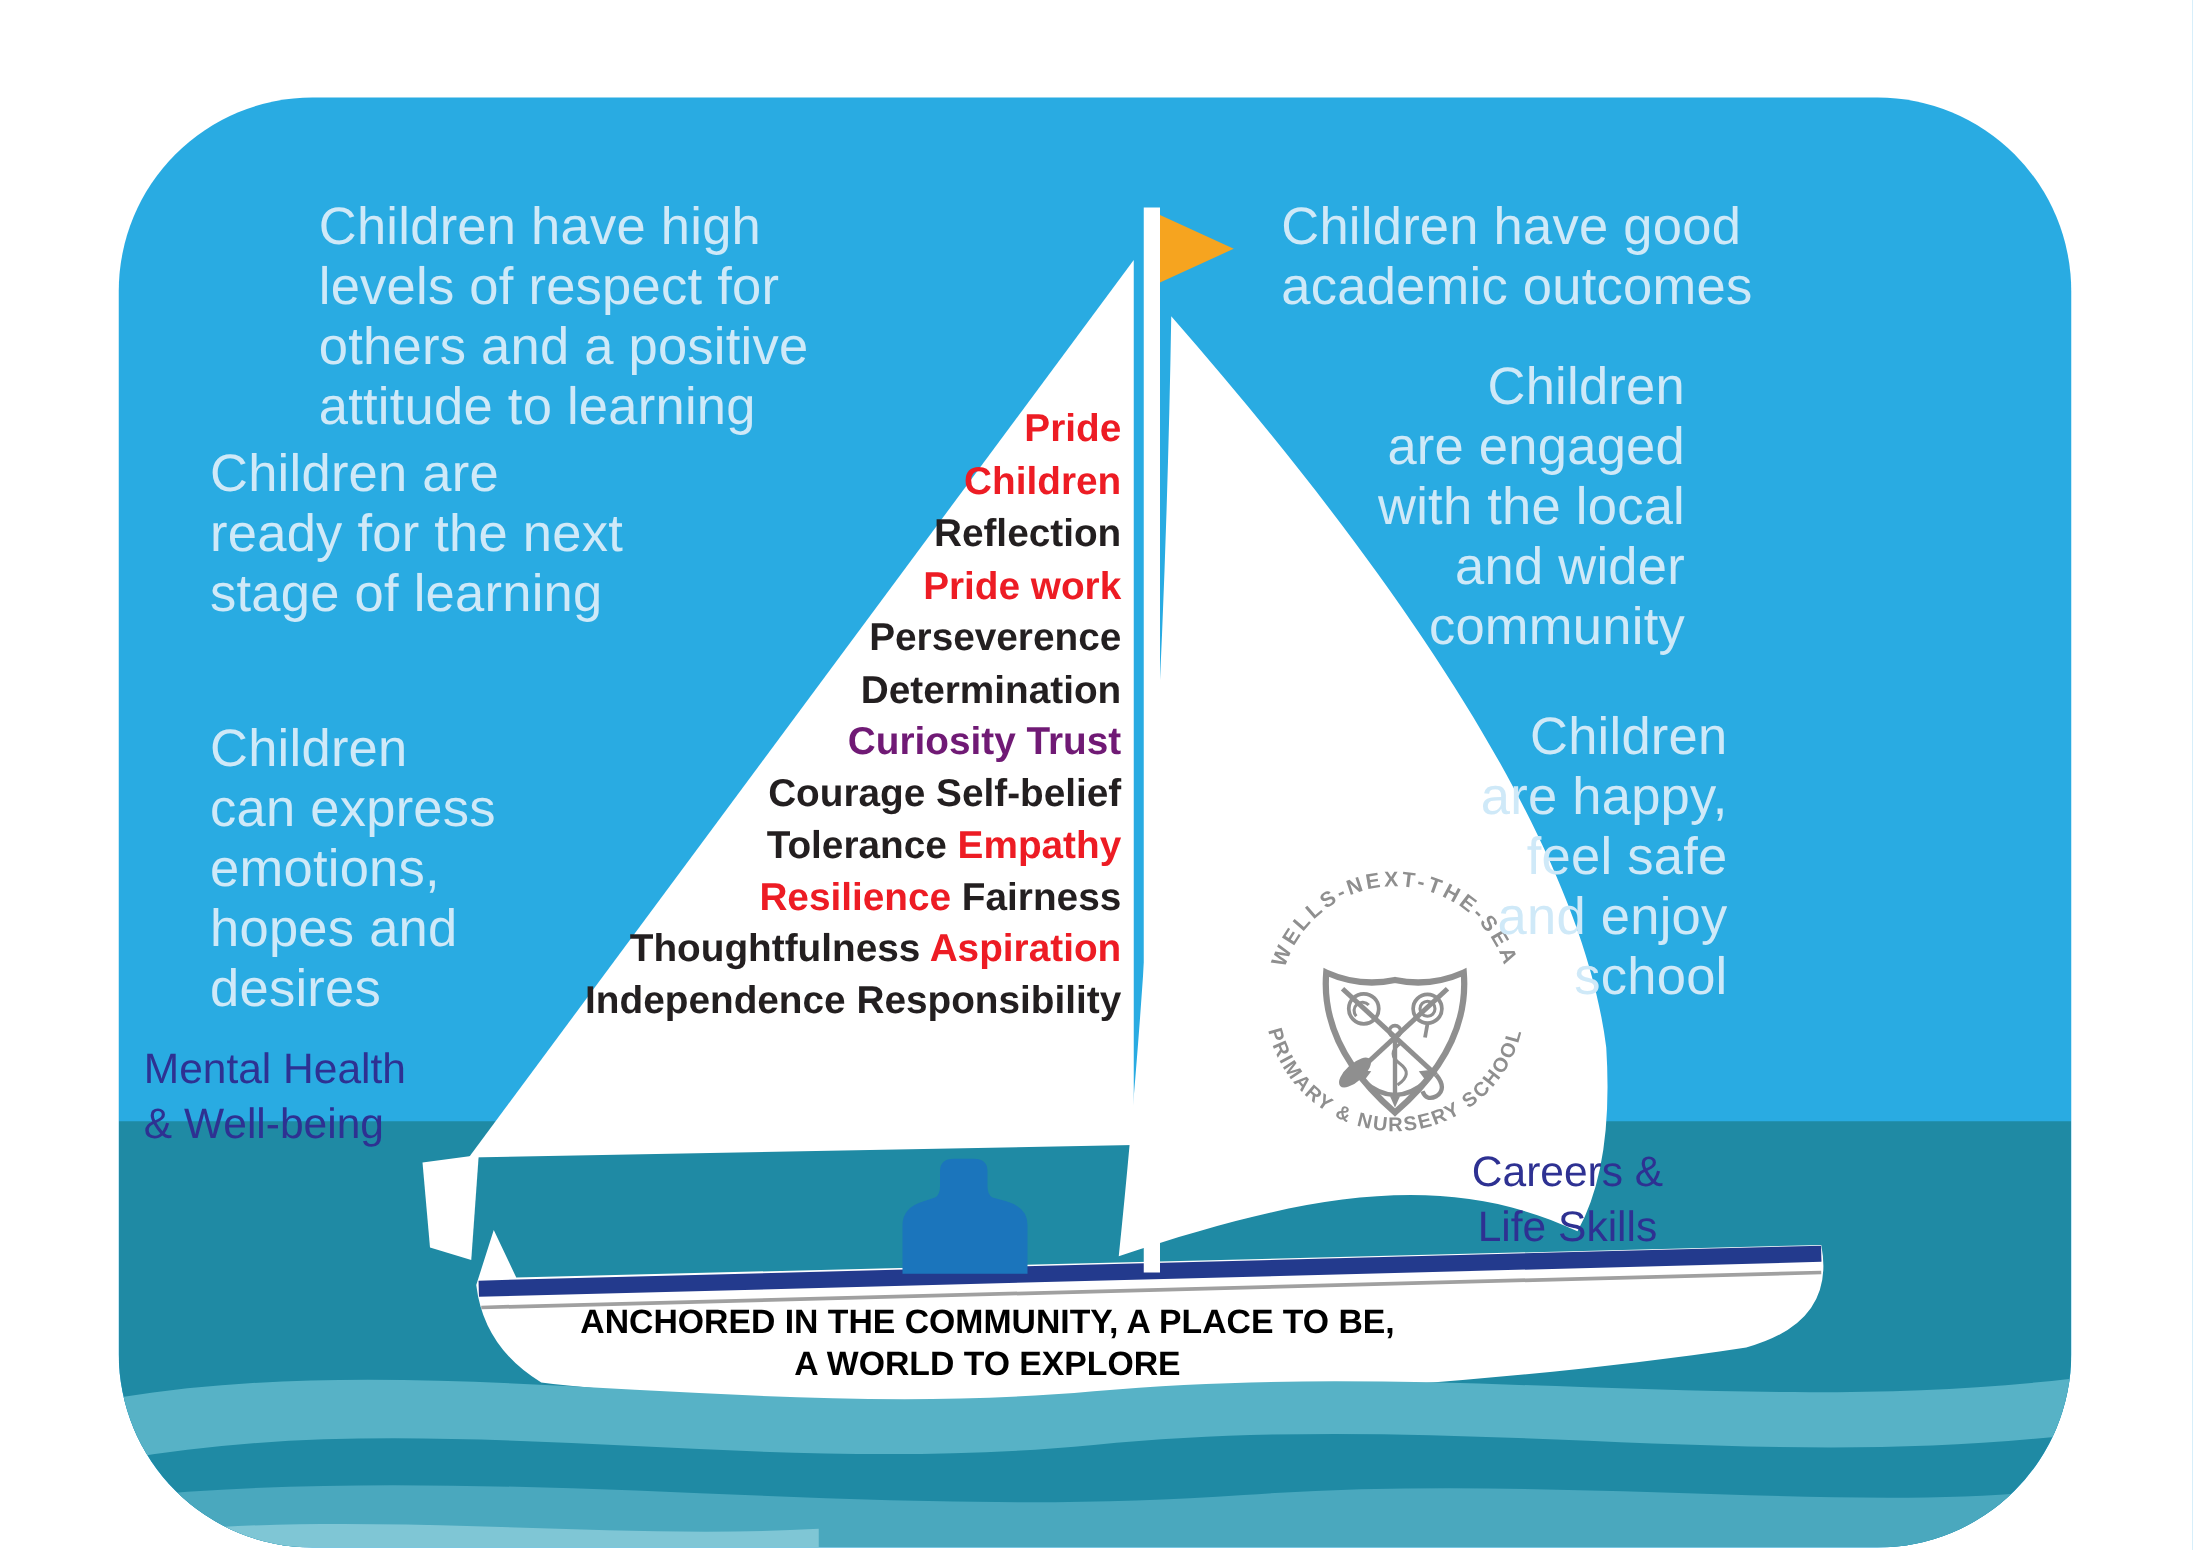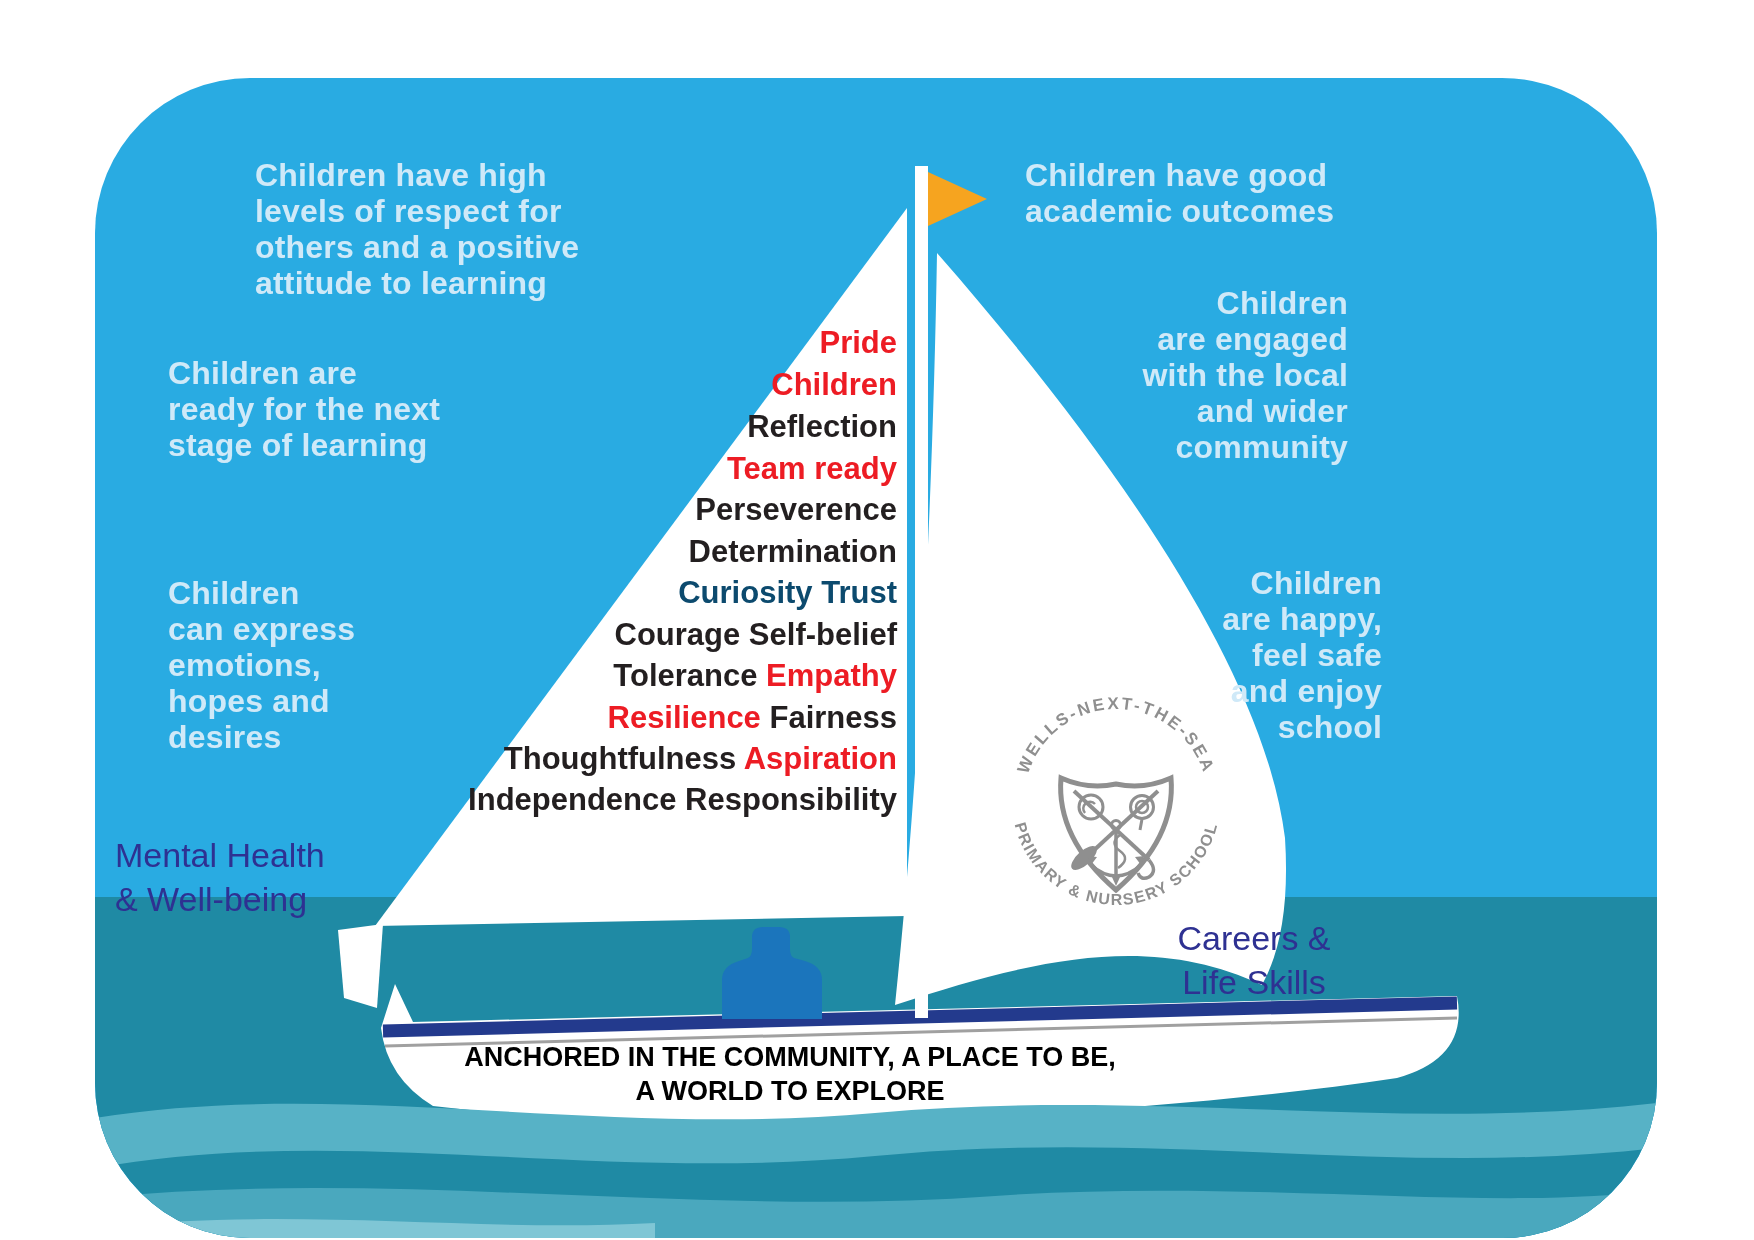--- a/index.html
+++ b/index.html
@@ -1,21 +1,21 @@
 <!DOCTYPE html>
 <html><head>
 <meta charset="utf-8">
 <style>
   html,body{margin:0;padding:0;background:#ffffff;}
   #page{position:relative;width:1754px;height:1240px;background:#ffffff;overflow:hidden;
         font-family:"Liberation Sans",sans-serif;}
   #panel{position:absolute;left:95px;top:78px;width:1562px;height:1160px;
          background:#29abe2;border-radius:155px;overflow:hidden;}
   #scene{position:absolute;left:0;top:0;width:1562px;height:1160px;}
-  .stmt{position:absolute;color:#cfe9f8;font-weight:bold;font-size:32px;line-height:36px;
+  .stmt{position:absolute;color:#cfe9f8;font-weight:normal;font-size:42px;line-height:48px;
         white-space:pre-line;letter-spacing:.2px;}
   .stmt.right{text-align:right;}
   .navy{position:absolute;color:#2e3192;font-weight:normal;font-size:34px;line-height:44px;
         white-space:pre-line;}
   .motto{position:absolute;left:345px;top:962px;width:700px;text-align:center;color:#000000;
          font-weight:bold;font-size:27px;line-height:34px;white-space:pre-line;}
   .sail-value{position:absolute;right:760px;white-space:nowrap;font-weight:bold;font-size:31px;
               line-height:40px;}
   .center{text-align:center;}
 </style>
@@ -108,24 +108,24 @@
     <div class="navy center" style="left:1034px;top:838px;width:250px;">Careers &amp;
 Life Skills</div>
 
     <div class="motto">ANCHORED IN THE COMMUNITY, A PLACE TO BE,
 A WORLD TO EXPLORE</div>
 
     <div id="sail-values">
         <div class="sail-value" style="top: 245px;"><span style="color: rgb(237, 28, 36);">Pride</span></div>
         <div class="sail-value" style="top: 287px;"><span style="color: rgb(237, 28, 36);">Children</span></div>
         <div class="sail-value" style="top: 329px;"><span style="color: rgb(35, 31, 32);">Reflection</span></div>
-        <div class="sail-value" style="top: 371px;"><span style="color: rgb(237, 28, 36);">Team ready</span></div>
+        <div class="sail-value" style="top: 371px;"><span style="color: rgb(237, 28, 36);">Pride work</span></div>
         <div class="sail-value" style="top: 412px;"><span style="color: rgb(35, 31, 32);">Perseverence</span></div>
         <div class="sail-value" style="top: 454px;"><span style="color: rgb(35, 31, 32);">Determination</span></div>
-        <div class="sail-value" style="top: 495px;"><span style="color: #0c4a6e;">Curiosity Trust</span></div>
+        <div class="sail-value" style="top: 495px;"><span style="color: #701a75;">Curiosity Trust</span></div>
         <div class="sail-value" style="top: 537px;"><span style="color: rgb(35, 31, 32);">Courage Self-belief</span></div>
         <div class="sail-value" style="top: 578px;"><span style="color: rgb(35, 31, 32);">Tolerance </span><span style="color: rgb(237, 28, 36);">Empathy</span></div>
         <div class="sail-value" style="top: 620px;"><span style="color: rgb(237, 28, 36);">Resilience</span><span style="color: rgb(35, 31, 32);"> Fairness</span></div>
         <div class="sail-value" style="top: 661px;"><span style="color: rgb(35, 31, 32);">Thoughtfulness </span><span style="color: rgb(237, 28, 36);">Aspiration</span></div>
         <div class="sail-value" style="top: 702px;"><span style="color: rgb(35, 31, 32);">Independence Responsibility</span></div>
       </div>
   </div>
 </div>
 
 </body></html>

